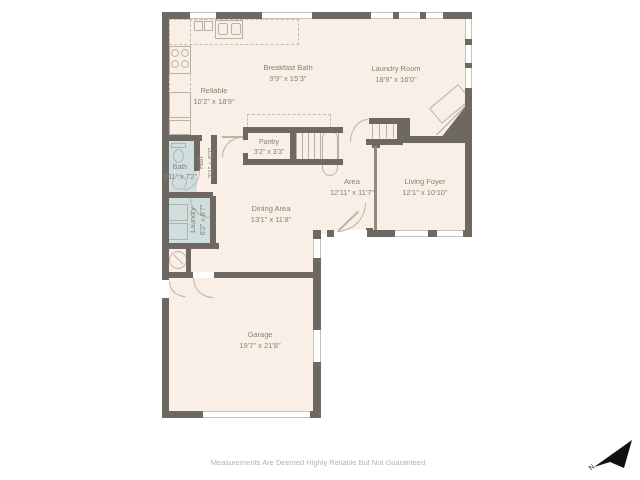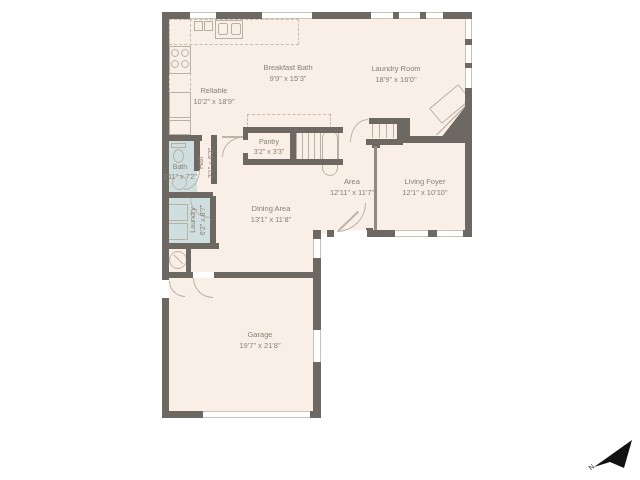--- a/index.html
+++ b/index.html
@@ -174,20 +174,21 @@
   </div>
   <div class="room-label" style="left:425px;top:187px;">
     <div>Living Foyer</div>
     <div>12'1" x 10'10"</div>
   </div>
   <div class="room-label" style="left:260px;top:340px;">
     <div>Garage</div>
     <div>19'7" x 21'8"</div>
   </div>
 
+  <div class="disclaimer">Measurements Are Deemed Highly Reliable But Not Guaranteed</div>
 
   <div class="compass">
     <svg width="46" height="36" viewBox="0 0 46 36">
       <polygon points="6,31 44,4 36,32 22,26" fill="#111111"></polygon>
       <text x="1" y="33" font-size="7" fill="#333333" transform="rotate(-40 4 31)" font-family="Liberation Sans, sans-serif">N</text>
     </svg>
   </div>
 
 </div>
 

